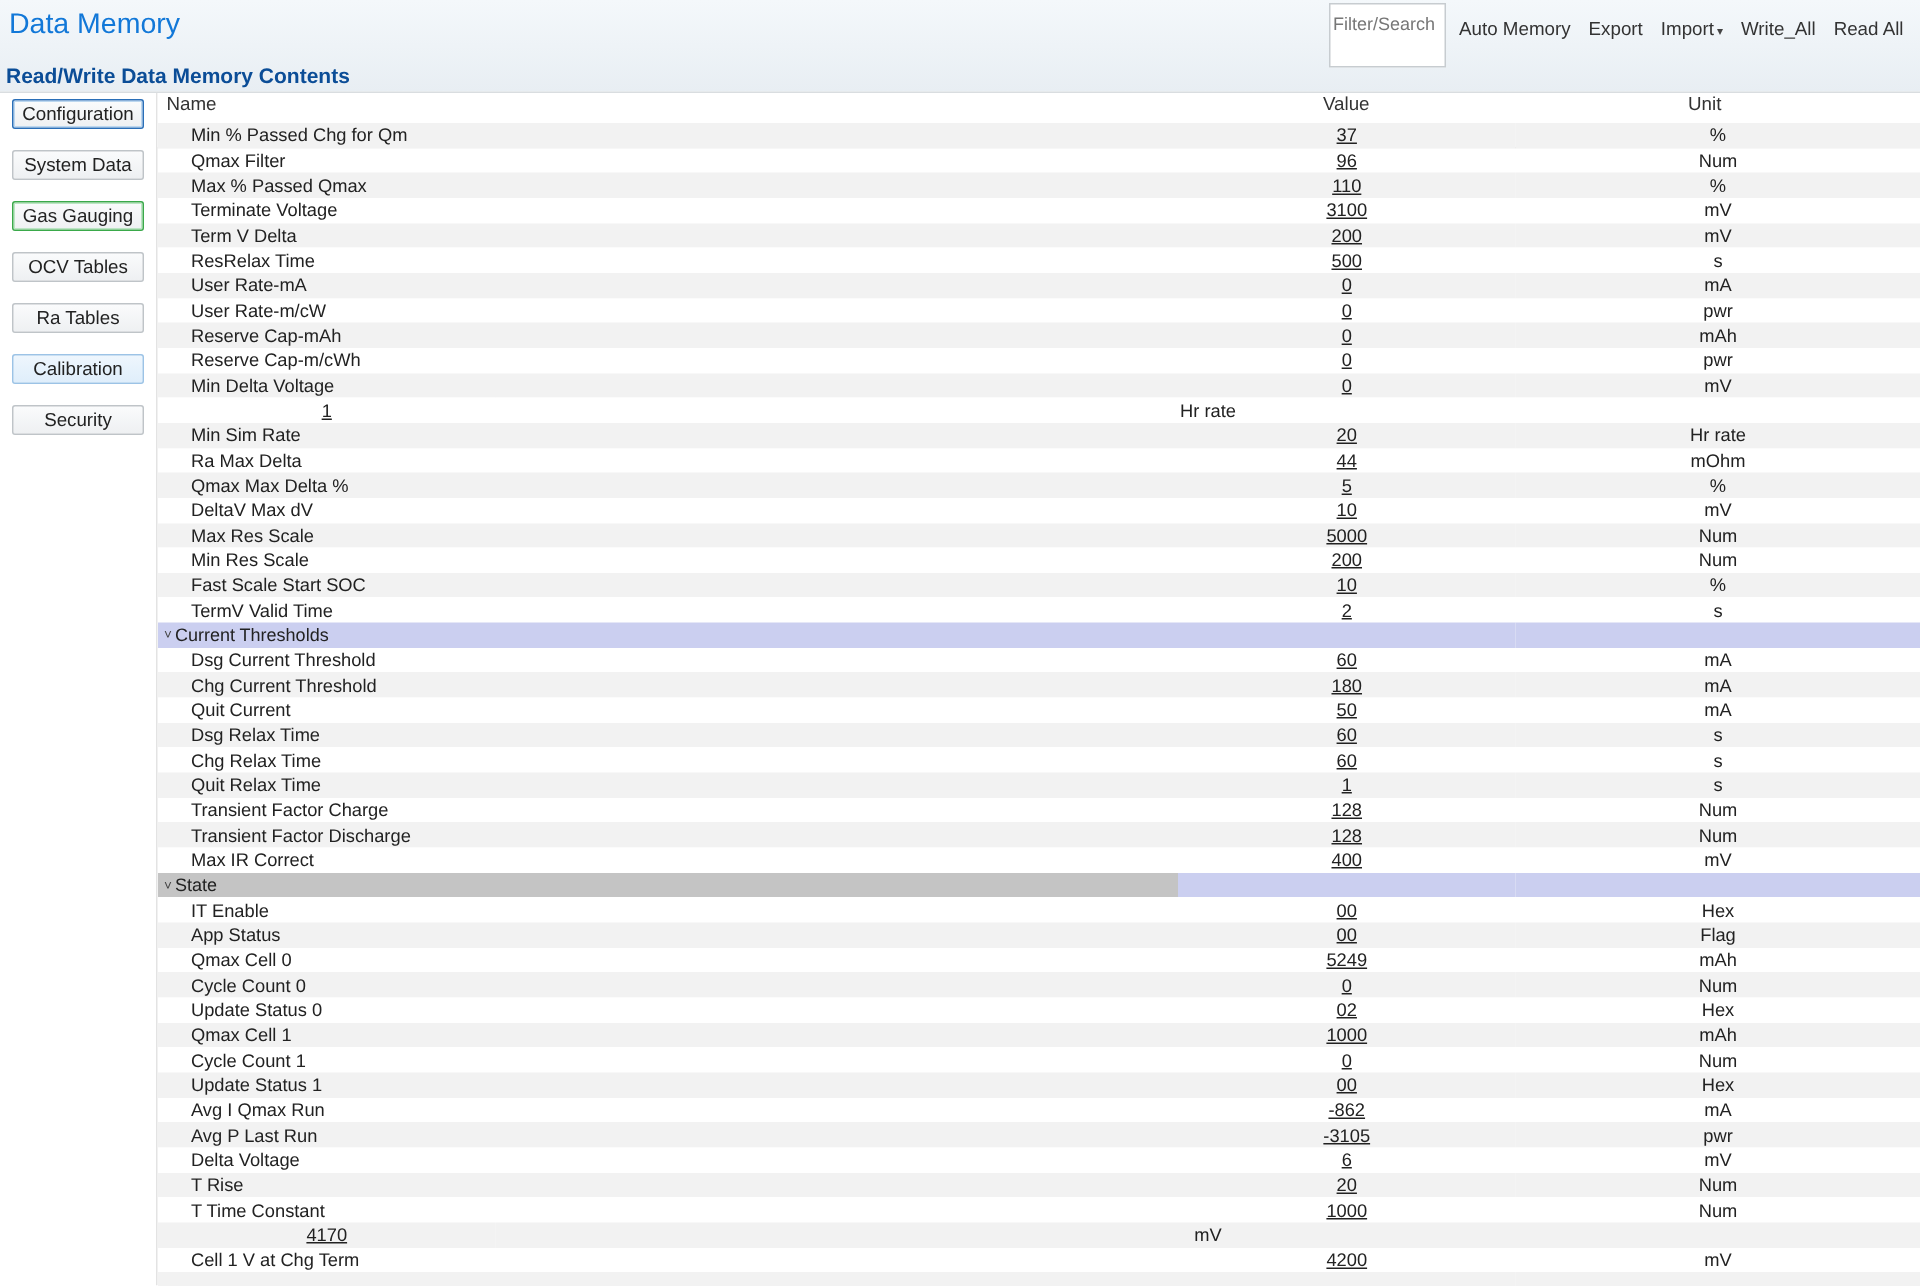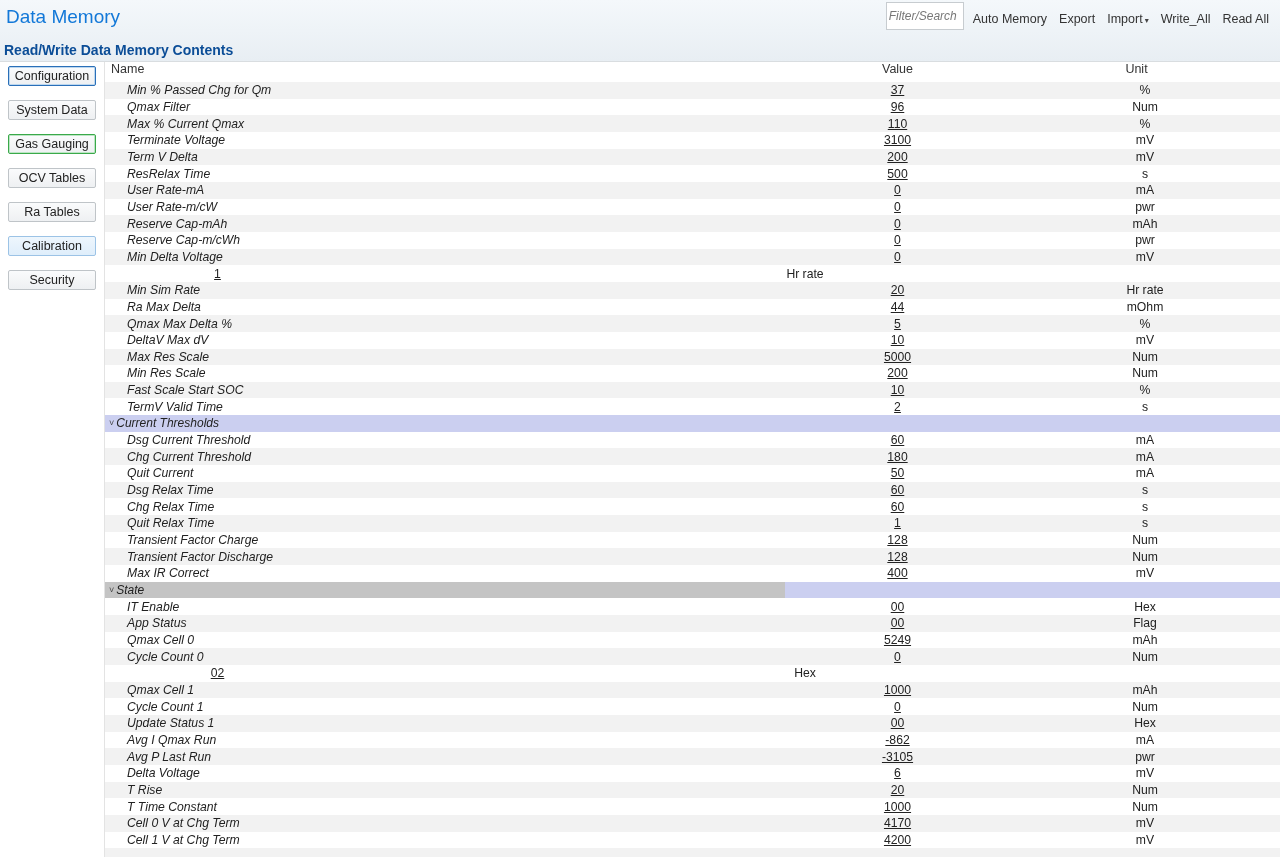--- a/index.html
+++ b/index.html
@@ -38,29 +38,28 @@
   .toolbar {
     position: absolute;
     top: 2px;
     right: 6px;
     display: flex;
     align-items: flex-start;
     gap: 2px;
   }
   .filter-box {
     width: 78px;
-    height: 28px;
+    height: 43px;
     border: 1px solid #c7ccd0;
     background: #fff;
     font-size: 12px;
     color: #777;
     padding-left: 2px;
     line-height: 26px;
     margin-right: 2px;
-    font-style: italic;
   }
   .tb-btn {
     padding: 10px 5px 4px 5px;
     font-size: 12.5px;
     color: #333;
     cursor: pointer;
     white-space: nowrap;
     position: relative;
   }
   .tb-btn.with-arrow::after {
@@ -125,21 +124,21 @@
     height: 16.67px;
     align-items: center;
     font-size: 12.2px;
     color: #222;
   }
   .row:nth-child(odd) .cell { background: #f2f2f2; }
   .row:nth-child(even) .cell { background: #fff; }
   .row.section .cell { background: #cbcff0; }
   .row.section.selected .cell-name { background: #c4c4c4; }
   .cell { height: 100%; display:flex; align-items:center; }
-  .cell-name { flex:0 0 680px; padding-left: 22px; font-style: italic; }
+  .cell-name { flex:0 0 680px; padding-left: 22px; }
   .row.section .cell-name { padding-left: 4px; font-size:12px; color:#222; }
   .chev { font-size:9px; margin-right:2px; color:#444; }
   .cell-value { flex:0 0 225px; justify-content:center;text-decoration:underline; }
   .cell-unit { flex:1; justify-content:center; }
   
   .grid-body::-webkit-scrollbar { width: 17px; }
   .grid-body::-webkit-scrollbar-track { background: #f0f0f0; }
   .grid-body::-webkit-scrollbar-thumb { background: #c7c7c7; border: 1px solid #f0f0f0; }
   .grid-body::-webkit-scrollbar-button:single-button {
     background: #f0f0f0; height:17px; display:block;
@@ -199,21 +198,21 @@
           <div class="cell cell-name">Min % Passed Chg for Qm</div>
           <div class="cell cell-value">37</div>
           <div class="cell cell-unit">%</div>
         </div>
         <div class="row">
           <div class="cell cell-name">Qmax Filter</div>
           <div class="cell cell-value">96</div>
           <div class="cell cell-unit">Num</div>
         </div>
         <div class="row">
-          <div class="cell cell-name">Max % Current Qmax</div>
+          <div class="cell cell-name">Max % Passed Qmax</div>
           <div class="cell cell-value">110</div>
           <div class="cell cell-unit">%</div>
         </div>
         <div class="row">
           <div class="cell cell-name">Terminate Voltage</div>
           <div class="cell cell-value">3100</div>
           <div class="cell cell-unit">mV</div>
         </div>
         <div class="row">
           <div class="cell cell-name">Term V Delta</div>
@@ -369,20 +368,21 @@
           <div class="cell cell-name">Qmax Cell 0</div>
           <div class="cell cell-value">5249</div>
           <div class="cell cell-unit">mAh</div>
         </div>
         <div class="row">
           <div class="cell cell-name">Cycle Count 0</div>
           <div class="cell cell-value">0</div>
           <div class="cell cell-unit">Num</div>
         </div>
         <div class="row">
+          <div class="cell cell-name">Update Status 0</div>
           <div class="cell cell-value">02</div>
           <div class="cell cell-unit">Hex</div>
         </div>
         <div class="row">
           <div class="cell cell-name">Qmax Cell 1</div>
           <div class="cell cell-value">1000</div>
           <div class="cell cell-unit">mAh</div>
         </div>
         <div class="row">
           <div class="cell cell-name">Cycle Count 1</div>
@@ -413,21 +413,20 @@
           <div class="cell cell-name">T Rise</div>
           <div class="cell cell-value">20</div>
           <div class="cell cell-unit">Num</div>
         </div>
         <div class="row">
           <div class="cell cell-name">T Time Constant</div>
           <div class="cell cell-value">1000</div>
           <div class="cell cell-unit">Num</div>
         </div>
         <div class="row">
-          <div class="cell cell-name">Cell 0 V at Chg Term</div>
           <div class="cell cell-value">4170</div>
           <div class="cell cell-unit">mV</div>
         </div>
         <div class="row">
           <div class="cell cell-name">Cell 1 V at Chg Term</div>
           <div class="cell cell-value">4200</div>
           <div class="cell cell-unit">mV</div>
         </div>
         <div class="row">
           <div class="cell cell-name"></div>

